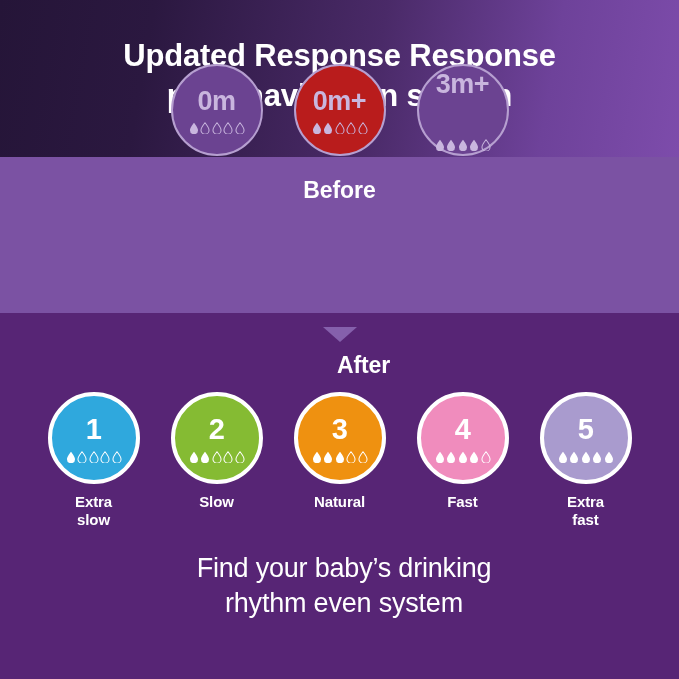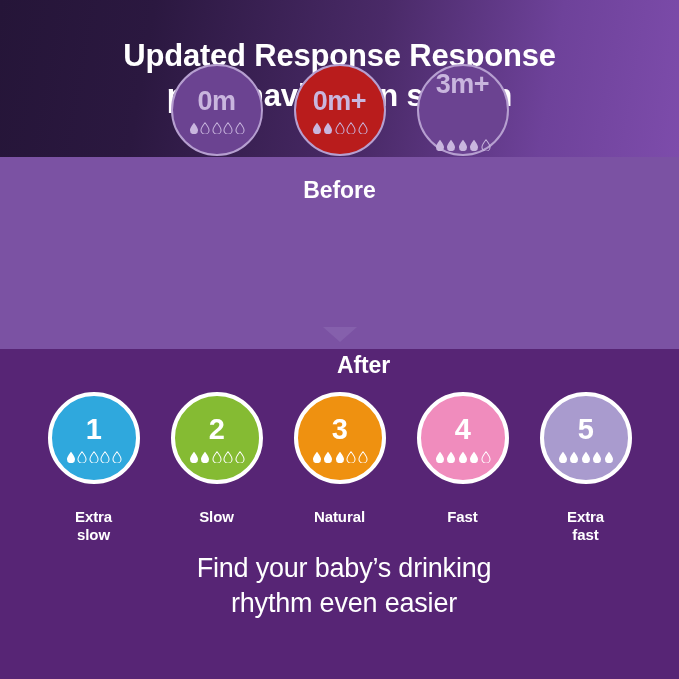--- a/index.html
+++ b/index.html
@@ -39,21 +39,21 @@
     padding: 0 40px;
     box-sizing: border-box;
   }
   .header-title .line { display: block; }
 
   
   .before-band {
     position: absolute;
     left: 0; top: 157px;
     width: 679px;
-    height: 192px;
+    height: 156px;
     background: #7b52a3;
   }
   .section-heading {
     text-align: center;
     color: #ffffff;
     font-size: 23px;
     font-weight: bold;
     letter-spacing: -0.1px;
   }
   .before-heading {
@@ -131,21 +131,21 @@
   
   .after-heading {
     position: absolute;
     left: 0; right: 0;
     top: 352px;
     padding-left: 48px;
   }
   .after-row { top: 392px; }
 
   .pace-name {
-    margin-top: 24px;
+    margin-top: 9px;
     text-align: center;
     color: #ffffff;
     font-size: 15px;
     font-weight: bold;
     line-height: 1.22;
     letter-spacing: -0.1px;
   }
   .pace-name .nline { display: block; }
 
   
@@ -374,16 +374,16 @@
         </div>
         <div class="pace-name">
           <span class="nline">Extra</span>
           <span class="nline">fast</span>
         </div>
       </div>
     </div>
 
   <div class="footer">
     <span class="line">Find your baby’s drinking</span>
-    <span class="line">rhythm even easier</span>
+    <span class="line">rhythm even system</span>
   </div>
 
 </div>
 
 </body></html>

